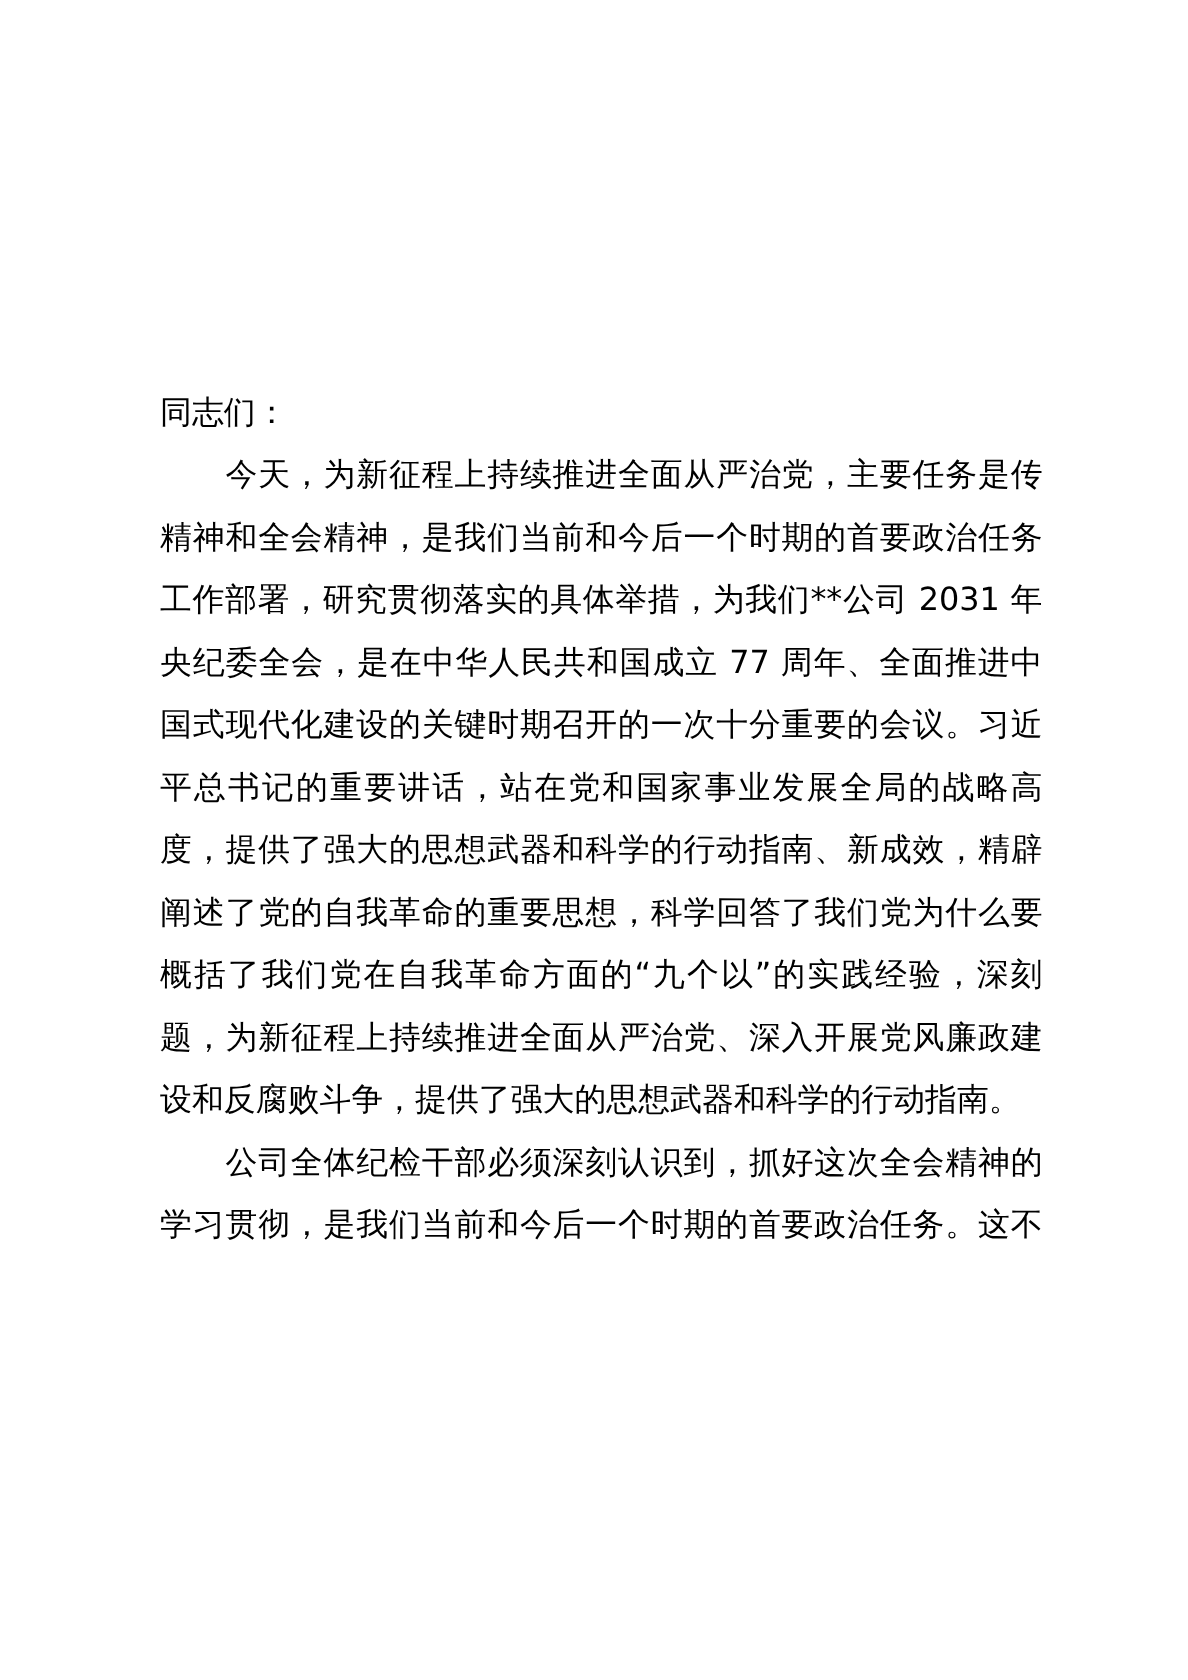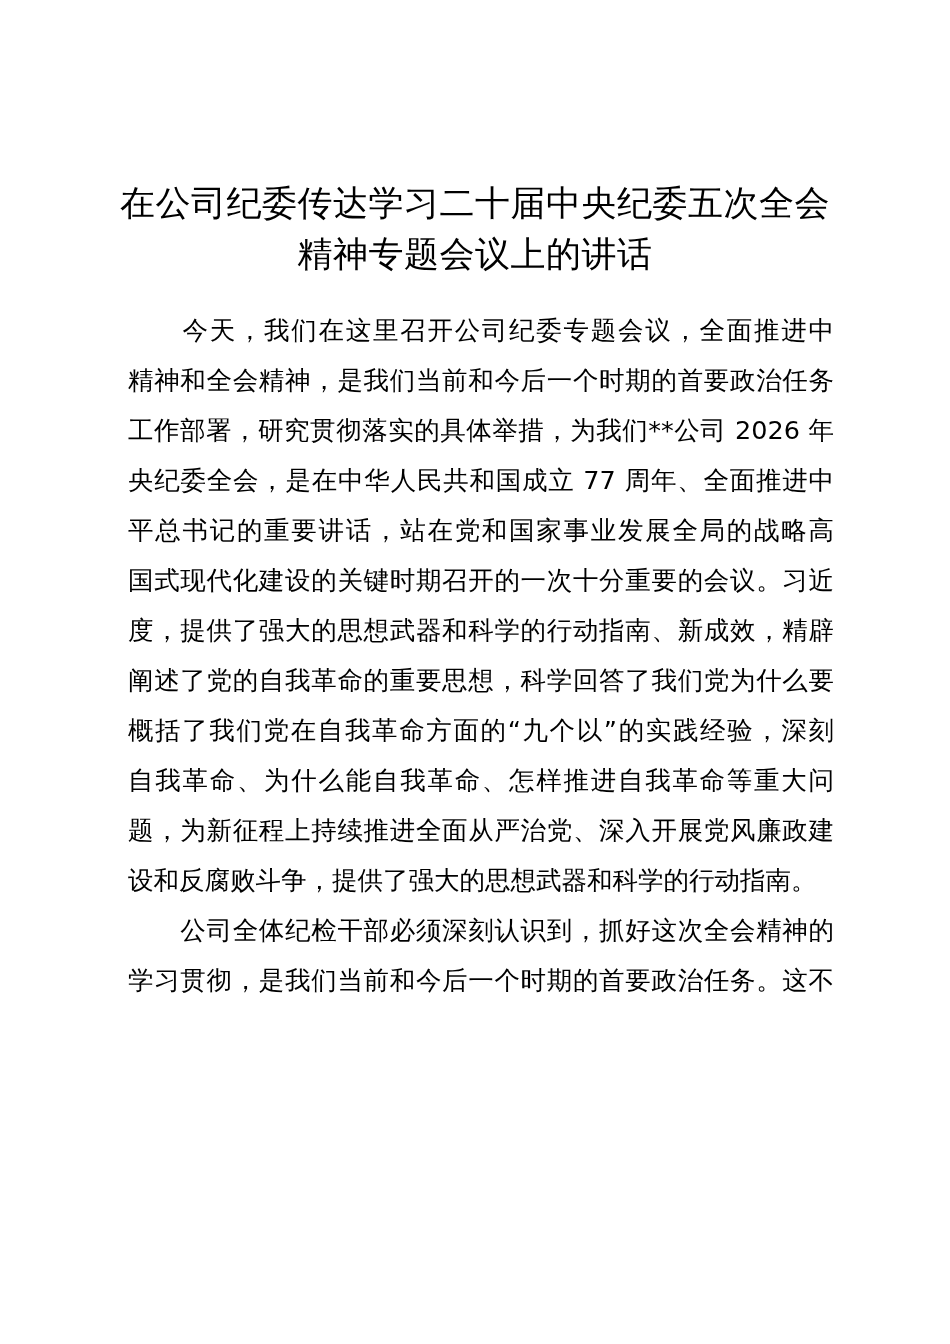--- a/index.html
+++ b/index.html
@@ -62,38 +62,36 @@
       text-align-last: left;
     }
     .salutation .line {
       text-align-last: left;
     }
   </style>
 </head>
 <body>
 
 <div class="page">
-  <h1 class="title">
-    <span class="line">在公司纪委传达学习二十届中央纪委五次全会</span>
-    <span class="line">精神专题会议上的讲话</span>
-  </h1>
 
   <div class="body-text">
+    <p class="para salutation">
+      <span class="line last">同志们：</span>
+    </p>
 
     <p class="para">
-      <span class="line">　　今天，我们在这里召开公司纪委专题会议，全面推进中</span>
+      <span class="line">　　今天，为新征程上持续推进全面从严治党，主要任务是传</span>
       <span class="line">精神和全会精神，是我们当前和今后一个时期的首要政治任务</span>
-      <span class="line">工作部署，研究贯彻落实的具体举措，为我们**公司 2026 年</span>
+      <span class="line">工作部署，研究贯彻落实的具体举措，为我们**公司 2031 年</span>
       <span class="line">央纪委全会，是在中华人民共和国成立 77 周年、全面推进中</span>
+      <span class="line">国式现代化建设的关键时期召开的一次十分重要的会议。习近</span>
       <span class="line">平总书记的重要讲话，站在党和国家事业发展全局的战略高</span>
-      <span class="line">国式现代化建设的关键时期召开的一次十分重要的会议。习近</span>
       <span class="line">度，提供了强大的思想武器和科学的行动指南、新成效，精辟</span>
       <span class="line">阐述了党的自我革命的重要思想，科学回答了我们党为什么要</span>
       <span class="line">概括了我们党在自我革命方面的“九个以”的实践经验，深刻</span>
-      <span class="line">自我革命、为什么能自我革命、怎样推进自我革命等重大问</span>
       <span class="line">题，为新征程上持续推进全面从严治党、深入开展党风廉政建</span>
       <span class="line last">设和反腐败斗争，提供了强大的思想武器和科学的行动指南。</span>
     </p>
 
     <p class="para">
       <span class="line">　　公司全体纪检干部必须深刻认识到，抓好这次全会精神的</span>
       <span class="line">学习贯彻，是我们当前和今后一个时期的首要政治任务。这不</span>
     </p>
   </div>
 </div>

